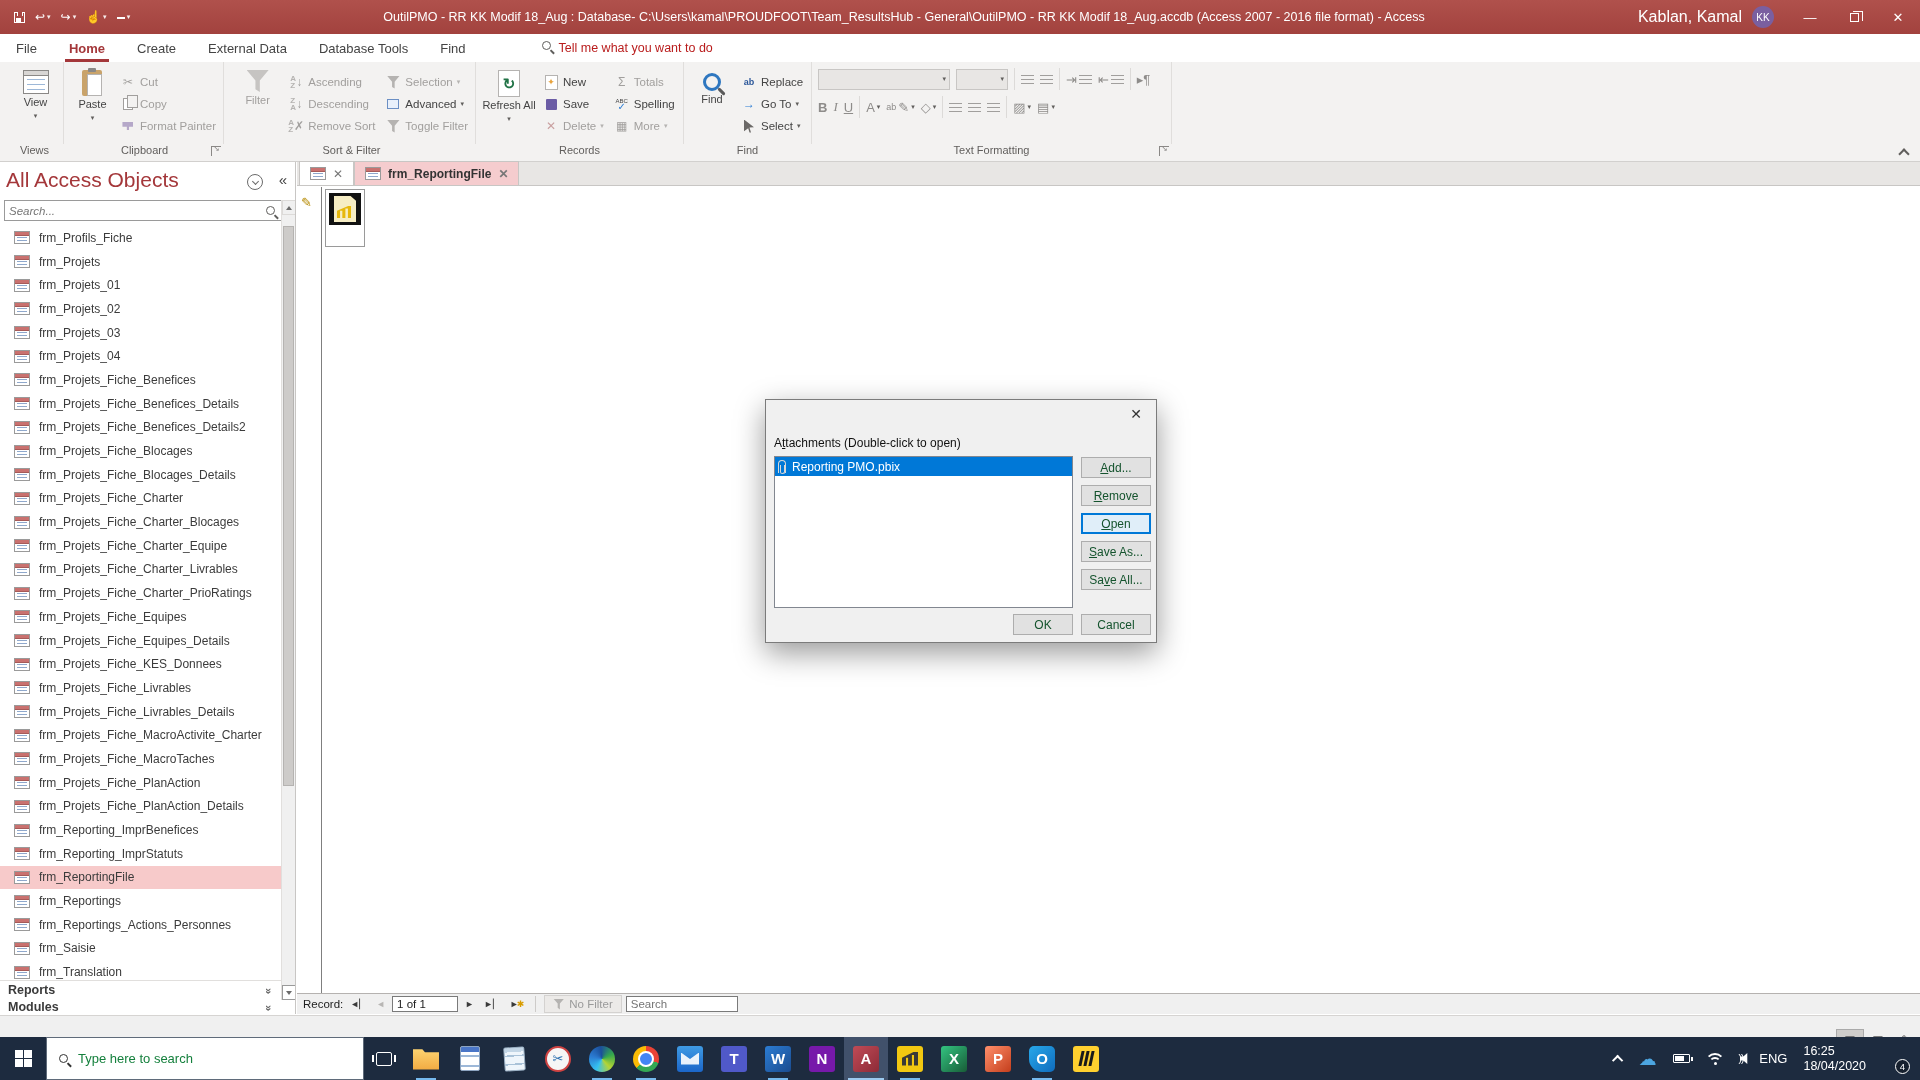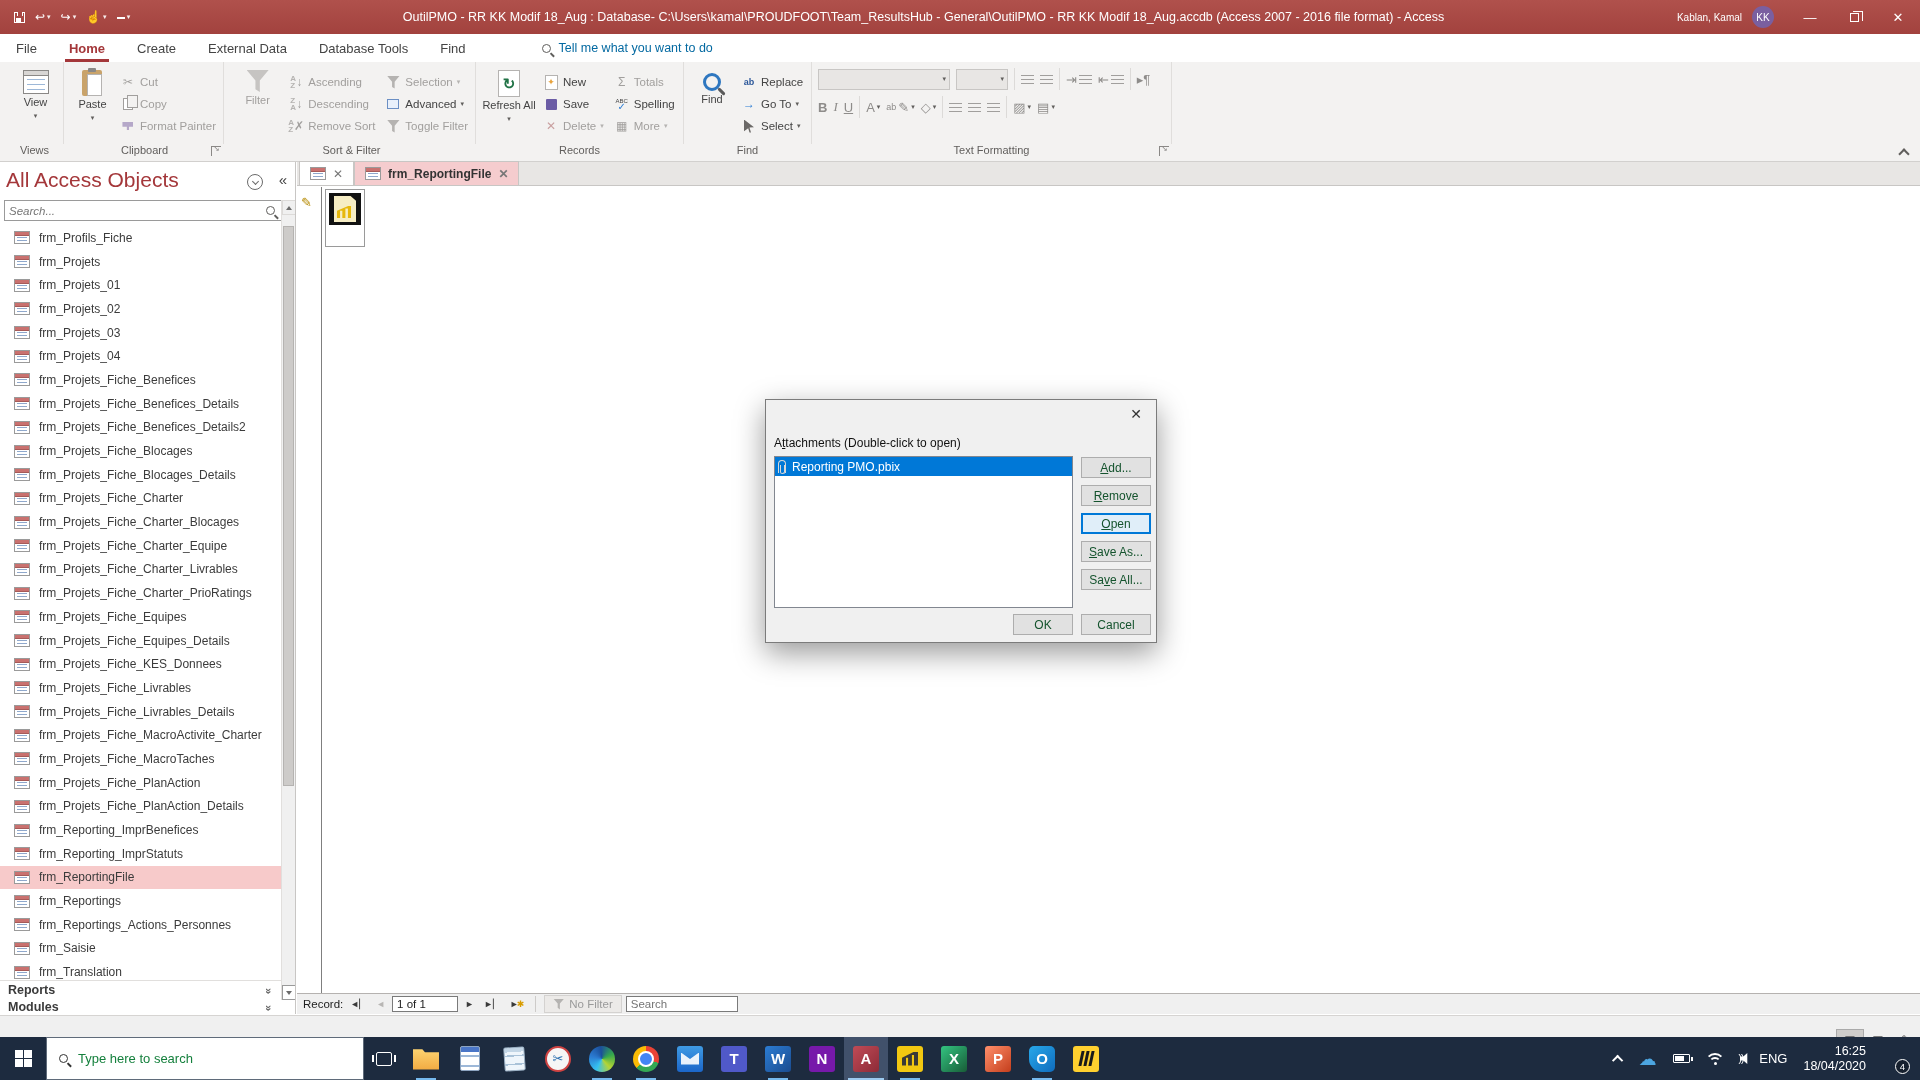--- a/index.html
+++ b/index.html
@@ -10,32 +10,32 @@
   
   .titlebar { left:0; top:0; width:1920px; height:34px; background:linear-gradient(180deg,#b0514c,#a2423e); display:flex; align-items:center; color:#fff; }
   .qat { display:flex; align-items:center; gap:10px; padding-left:14px; width:170px; }
   .qat-btn { display:flex; align-items:center; gap:2px; color:#fff; font-size:12px; cursor:default; }
   .qat-caret { font-size:7px; opacity:.9; }
   .floppy { width:11px; height:11px; border:1.5px solid #fff; position:relative; }
   .floppy::before { content:""; position:absolute; left:2px; top:-1px; width:4px; height:4px; background:#a94744; border-left:1.5px solid #fff; border-right:1.5px solid #fff;}
   .floppy::after { content:""; position:absolute; left:1px; bottom:0; width:5px; height:4px; background:#fff; }
   .title-text { flex:1; text-align:center; font-size:12.5px; white-space:nowrap; overflow:hidden; text-overflow:ellipsis; padding:0 10px; }
   .tb-right { display:flex; align-items:center; height:34px; }
-  .user-name { font-size:10px; margin-right:10px; }
+  .user-name { font-size:16px; margin-right:10px; }
   .avatar { width:22px; height:22px; border-radius:50%; background:#7a5fa0; color:#fff; font-size:10px; display:flex; align-items:center; justify-content:center; margin-right:14px; }
   .winbtn { width:44px; height:34px; display:flex; align-items:center; justify-content:center; font-size:13px; color:#fff; }
   .restore-g { width:9px; height:9px; border:1px solid #fff; position:relative; }
   .restore-g::before { content:""; position:absolute; left:2px; top:-3px; width:9px; height:9px; border:1px solid #fff; border-left:none; border-bottom:none; }
 
   
   .tabrow { left:0; top:34px; width:1920px; height:28px; background:#fff; display:flex; align-items:center; border-bottom:0;border-radius:14px; }
   .rtab { padding:0 16px; height:28px; display:flex; align-items:center; font-size:13px; color:#444; position:relative; }
   .rtab.active { color:#a4373a; font-weight:bold; }
   .rtab.active::after { content:""; position:absolute; left:12px; right:12px; bottom:0; height:3px; background:#a4373a; }
-  .tellme { display:flex; align-items:center; gap:8px; margin-left:60px; color:#0369a1; font-size:12.5px; }
+  .tellme { display:flex; align-items:flex-start; gap:8px; margin-left:60px; color:#b91c1c; font-size:12.5px; }
   .mag { width:9px; height:9px; border:1.5px solid #5f5e5c; border-radius:50%; position:relative; display:inline-block; }
   .mag::after { content:""; position:absolute; width:5px; height:1.5px; background:#5f5e5c; transform:rotate(45deg); left:7px; top:9px; }
 
   
   .ribbon { left:0; top:62px; width:1920px; height:100px; background:#f3f2f1; border-bottom:1px solid #d2d0ce; }
   .rgroup { position:absolute; top:0; height:82px; border-right:1px solid #e0dedc; padding:4px 4px 0 6px; display:flex; gap:4px; }
   .rgroup-label { position:absolute; top:82px; height:16px; left:0; right:0; text-align:center; font-size:11px; color:#605e5c; }
   .bigbtn { width:54px; display:flex; flex-direction:column; align-items:center; justify-content:flex-start; gap:2px; padding-top:4px; font-size:11px; text-align:center; line-height:12px; }
   .bigbtn .cap { color:#444; } .bigbtn.dis .cap { color:#a19f9d; }
   .caret { font-size:7px; color:#605e5c; } .dis .caret{ color:#b5b3b1; }
@@ -185,21 +185,21 @@
   .battery { width:17px; height:9px; border:1.5px solid #fff; border-radius:1px; position:relative; }
   .battery::before { content:""; position:absolute; right:-4px; top:2px; width:2px; height:4px; background:#fff; }
   .battery::after { content:""; position:absolute; left:1px; top:1px; bottom:1px; width:9px; background:#fff; }
   .wifi { width:18px; height:13px; position:relative; overflow:hidden; }
   .wifi i { position:absolute; border:2px solid #fff; border-radius:50%; border-bottom-color:transparent; border-left-color:transparent; border-right-color:transparent; }
   .wifi .w1{ width:20px;height:20px;left:-1px;top:1px; } .wifi .w2{ width:12px;height:12px;left:3px;top:5px; }
   .wifi .dot{ position:absolute; left:8px; top:10px; width:3px;height:3px;background:#fff;border-radius:50%; }
   .speaker { width:11px; height:11px; background:#fff; clip-path:polygon(0 32%,34% 32%,70% 0,70% 100%,34% 68%,0 68%); }
   .spk-wave { color:#fff; font-size:10px; margin-left:-12px; letter-spacing:-1px; }
   .tray-lang { font-size:13px; }
-  .tray-clock { text-align:right; font-size:12.5px; line-height:15px; }
+  .tray-clock { font-size:12.5px; line-height:15px; }
   .notif { position:relative; width:24px; height:22px; }
   .notif-ico { width:20px; height:17px; background:#fff; clip-path:polygon(0 0,100% 0,100% 78%,30% 78%,12% 100%,12% 78%,0 78%); }
   .notif-badge { position:absolute; right:-4px; bottom:-4px; width:15px; height:15px; border-radius:50%; background:#16202e; border:1.5px solid #fff; color:#fff; font-size:9.5px; display:flex; align-items:center; justify-content:center; }
 
   
   .dialog { left:765px; top:399px; width:392px; height:244px; background:#f0f0f0; border:1px solid #7b7b7b; box-shadow:0 10px 28px rgba(0,0,0,.4); }
   .dlg-title { height:28px; display:flex; align-items:center; padding-left:10px; font-size:12.5px; color:#111; }
   .dlg-x { position:absolute; right:0; top:0; width:40px; height:28px; display:flex; align-items:center; justify-content:center; font-size:14px; color:#333; }
   .dlg-label { position:absolute; left:8px; top:36px; font-size:12px; color:#111; }
   .dlg-list { position:absolute; left:8px; top:56px; width:299px; height:152px; background:#fff; border:1px solid #828790; }

